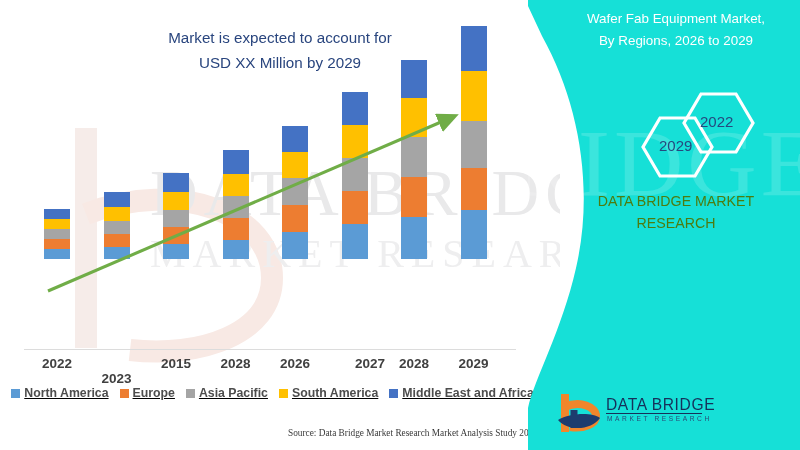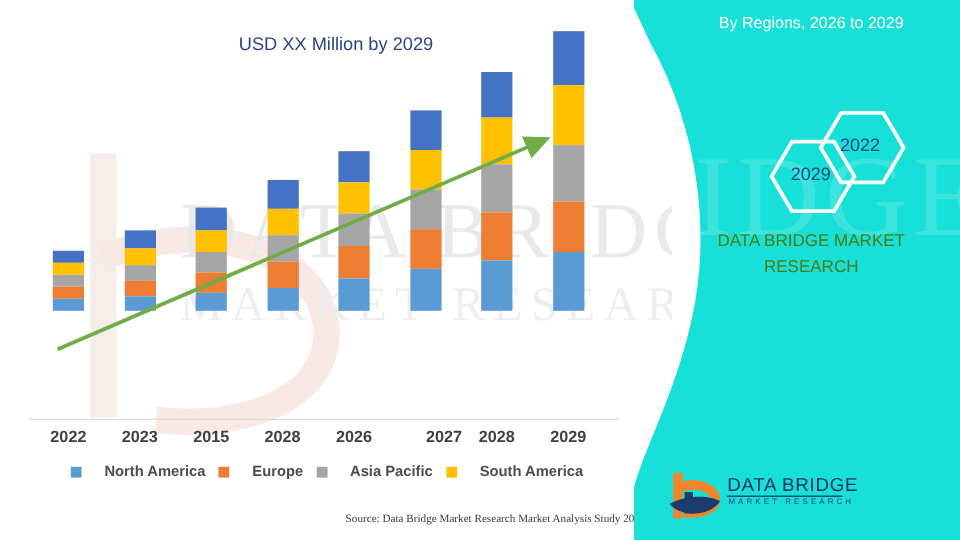--- a/index.html
+++ b/index.html
@@ -118,22 +118,23 @@
     left: 0; top: 386px;
     width: 545px;
     display: flex;
     justify-content: center;
     align-items: center;
     gap: 11px;
   }
   .legend-item {
     display: flex;
     align-items: center;
-    gap: 19px;
-    white-space: nowrap;
+    gap: 4px;
+    white-space: nowrap;
+    text-decoration: underline;
   }
   .legend-swatch {
     width: 9px; height: 9px;
     display: inline-block;
   }
   .legend-label {
     font-size: 12.3px;
     font-weight: bold;
     color: #4d4d4d;
   }
@@ -251,20 +252,21 @@
     <div id="watermark">
       <svg id="wm-b" viewBox="0 0 230 250">
         <path d="M26 10 L26 230" stroke="#f6ece9" stroke-width="22" fill="none"></path>
         <path d="M26 96 C120 60, 212 96, 212 160 C212 216, 140 240, 70 232" stroke="#f8e9e4" stroke-width="22" fill="none"></path>
       </svg>
       <div id="wm-text">DATA BRIDGE</div>
       <div id="wm-text2">MARKET RESEARCH</div>
     </div>
 
     <div id="title-block">
+      <span class="tline">Market is expected to account for</span>
       <span class="tline">USD XX Million by 2029</span>
     </div>
 
     <div id="plot">
         <div class="bar" style="left: 44px;">
           <div class="seg" style="height: 10px; background: rgb(68, 114, 196);"></div>
           <div class="seg" style="height: 10px; background: rgb(255, 192, 0);"></div>
           <div class="seg" style="height: 10px; background: rgb(165, 165, 165);"></div>
           <div class="seg" style="height: 10px; background: rgb(237, 125, 49);"></div>
           <div class="seg" style="height: 10px; background: rgb(91, 155, 213);"></div>
@@ -315,21 +317,21 @@
           <div class="seg" style="height: 45px; background: rgb(68, 114, 196);"></div>
           <div class="seg" style="height: 50px; background: rgb(255, 192, 0);"></div>
           <div class="seg" style="height: 47px; background: rgb(165, 165, 165);"></div>
           <div class="seg" style="height: 42px; background: rgb(237, 125, 49);"></div>
           <div class="seg" style="height: 49px; background: rgb(91, 155, 213);"></div>
         </div>
       </div>
     <div id="axis-line"></div>
     <div id="xlabels">
         <div class="xlabel" style="left: 27px;">2022</div>
-        <div class="xlabel" style="left: 86.5px;">2023</div>
+        <div class="xlabel" style="left: 86.5px; margin-top: 15px;">2023</div>
         <div class="xlabel" style="left: 146px;">2015</div>
         <div class="xlabel" style="left: 205.5px;">2028</div>
         <div class="xlabel" style="left: 265px;">2026</div>
         <div class="xlabel" style="left: 340px;">2027</div>
         <div class="xlabel" style="left: 384px;">2028</div>
         <div class="xlabel" style="left: 443.5px;">2029</div>
       </div>
 
     <svg id="arrow-svg" viewBox="0 0 560 360">
       <defs>
@@ -350,33 +352,38 @@
           <span class="legend-label">Europe</span>
         </div>
         <div class="legend-item">
           <span class="legend-swatch" style="background: rgb(165, 165, 165);"></span>
           <span class="legend-label">Asia Pacific</span>
         </div>
         <div class="legend-item">
           <span class="legend-swatch" style="background: rgb(255, 192, 0);"></span>
           <span class="legend-label">South America</span>
         </div>
+        <div class="legend-item">
+          <span class="legend-swatch" style="background: rgb(68, 114, 196);"></span>
+          <span class="legend-label">Middle East and Africa</span>
+        </div>
       </div>
 
     <div id="footer-src">Source: Data Bridge Market Research Market Analysis Study 2022</div>
   </div>
 
   <div id="right-panel">
     <svg id="right-bg" viewBox="0 0 272 450" preserveAspectRatio="none">
       <path d="M272,0 L272,450 L0,450 L0,408 C6,380 34,330 48,268 C66,190 52,104 14,36 L0,6 L0,0 Z" fill="#16E0D7"></path>
     </svg>
 
     <div id="right-wm">RIDGE</div>
 
     <div id="right-title">
+      <span class="tline">Wafer Fab Equipment Market,</span>
       <span class="tline">By Regions, 2026 to 2029</span>
     </div>
 
     <div id="hexes">
       <svg viewBox="0 0 232 92" width="232" height="92">
         <polygon points="141,4 176,4 193,33 176,62 141,62 124,33" fill="none" stroke="#ffffff" stroke-width="3.2"></polygon>
         <polygon points="100,28 135,28 152,57 135,86 100,86 83,57" fill="none" stroke="#ffffff" stroke-width="3.2"></polygon>
       </svg>
       <div class="hex-label" style="left:140px; top:23px;">2022</div>
       <div class="hex-label" style="left:99px; top:47px;">2029</div>

